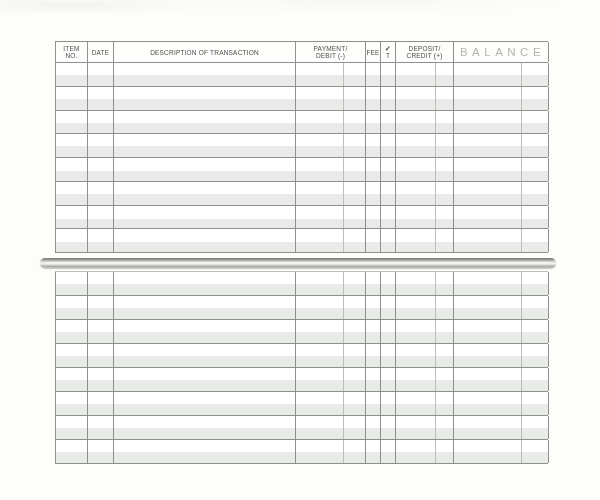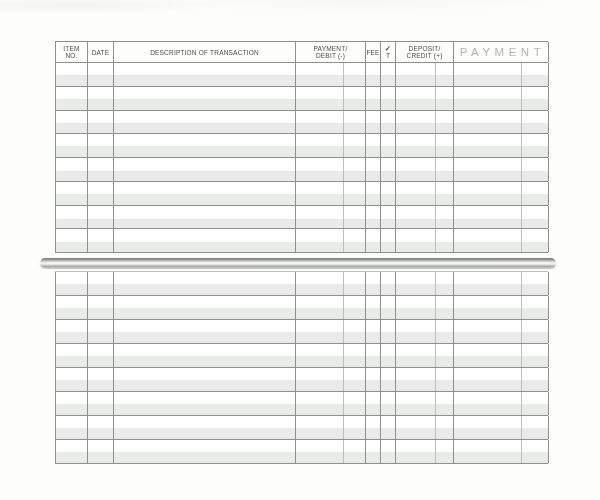--- a/index.html
+++ b/index.html
@@ -108,21 +108,21 @@
       </div>
       <div class="hcell">
         <span class="mark">✓</span>
         <span class="mark-t">T</span>
       </div>
       <div class="hcell">
         <span>DEPOSIT/</span>
         <span>CREDIT (+)</span>
       </div>
       <div class="hcell balance">
-        <span>PAYMENT</span>
+        <span>BALANCE</span>
       </div>
     </div>
     <div class="rows">
       <div class="row">
         <div class="c"></div>
         <div class="c"></div>
         <div class="c"></div>
         <div class="c sub"></div>
         <div class="c"></div>
         <div class="c"></div>

